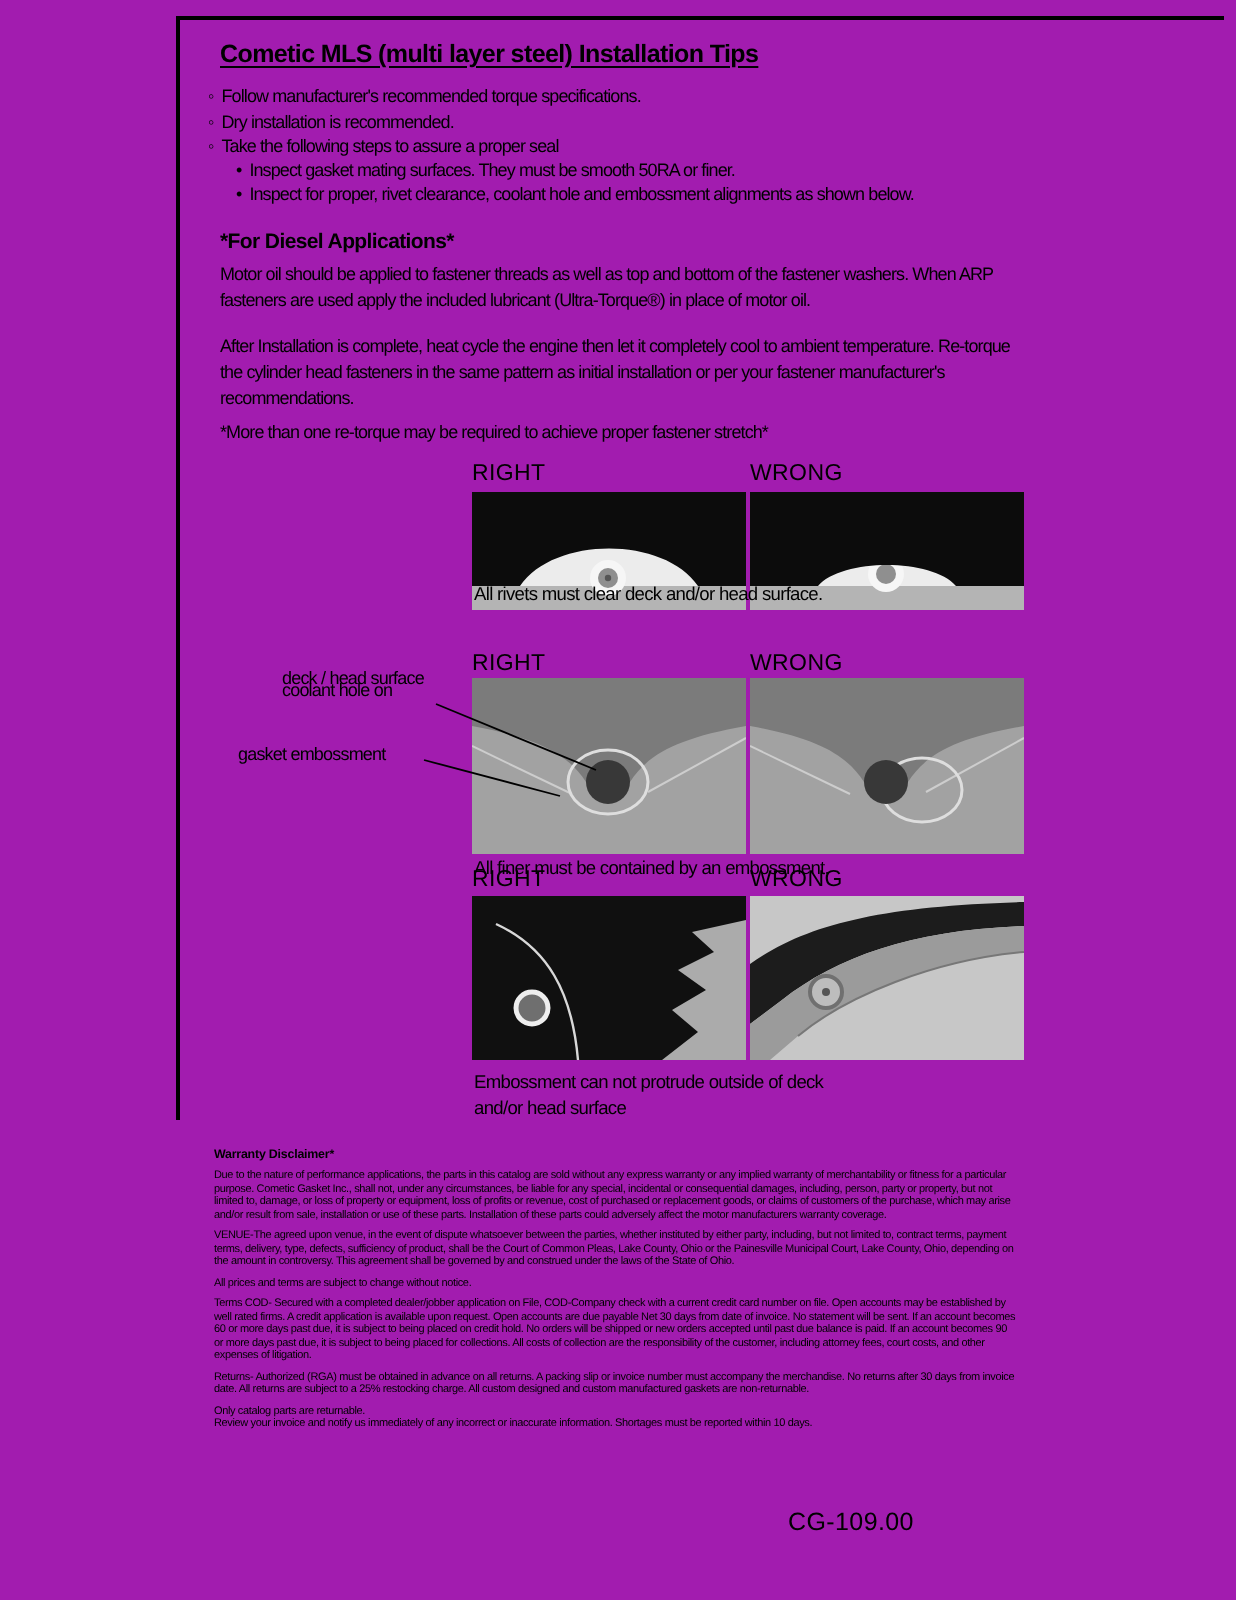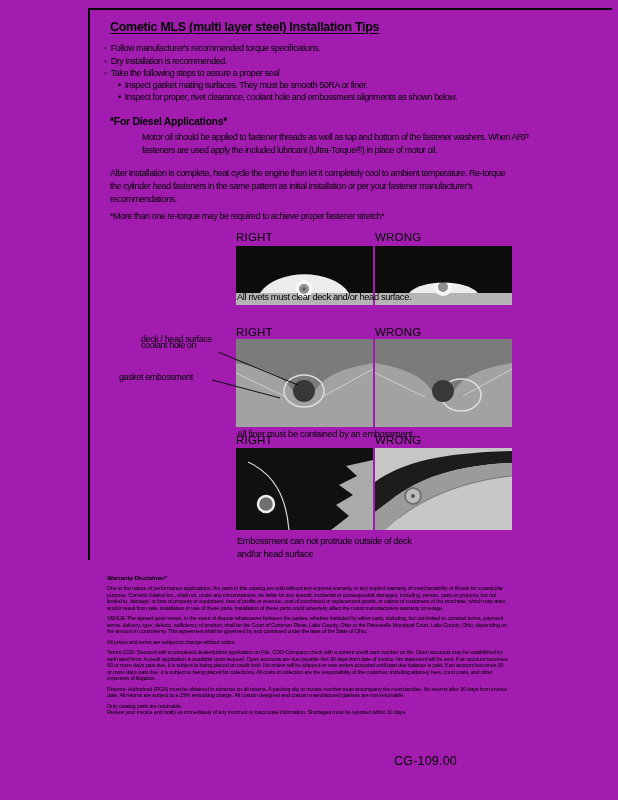--- a/index.html
+++ b/index.html
@@ -46,21 +46,21 @@
 
   <h1 class="abs page-title">Cometic MLS (multi layer steel) Installation Tips</h1>
 
   <div class="abs body-text bullet l1" style="left:104px; top:42px;">Follow manufacturer's recommended torque specifications.</div>
   <div class="abs body-text bullet l1" style="left:104px; top:55px;">Dry installation is recommended.</div>
   <div class="abs body-text bullet l1" style="left:104px; top:67px;">Take the following steps to assure a proper seal</div>
   <div class="abs body-text bullet l2" style="left:118px; top:79px;text-align:right;">Inspect gasket mating surfaces.  They must be smooth 50RA or finer.</div>
   <div class="abs body-text bullet l2" style="left:118px; top:91px;">Inspect for proper, rivet clearance, coolant hole and embossment alignments as shown below.</div>
 
   <div class="abs bold-head" style="left:110px; top:115px;">*For Diesel Applications*</div>
-  <p class="abs body-text para" style="left:110px; top:131px;margin-left:32px;">Motor oil should be applied to fastener threads as well as top and bottom of the fastener washers. When ARP fasteners are used apply the included lubricant (Ultra-Torque®) in place of motor oil.</p>
+  <p class="abs body-text para" style="left:110px; top:131px;">Motor oil should be applied to fastener threads as well as top and bottom of the fastener washers. When ARP fasteners are used apply the included lubricant (Ultra-Torque®) in place of motor oil.</p>
   <p class="abs body-text para" style="left:110px; top:167px;">After Installation is complete, heat cycle the engine then let it completely cool to ambient temperature. Re-torque the cylinder head fasteners in the same pattern as initial installation or per your fastener manufacturer's recommendations.</p>
   <div class="abs body-text" style="left:110px; top:210px; white-space:nowrap;">*More than one re-torque may be required to achieve proper fastener stretch*</div>
 
   <div class="abs diag-label" style="left:236px; top:231px;">RIGHT</div>
   <div class="abs diag-label" style="left:375px; top:231px;">WRONG</div>
 
   <div class="abs panel" style="left:236px; top:246px; height:59px;">
     <svg viewBox="0 0 137 59">
       <rect x="0" y="0" width="137" height="59" fill="#ececec"></rect>
       <rect x="0" y="47" width="137" height="12" fill="#b4b4b4"></rect>

